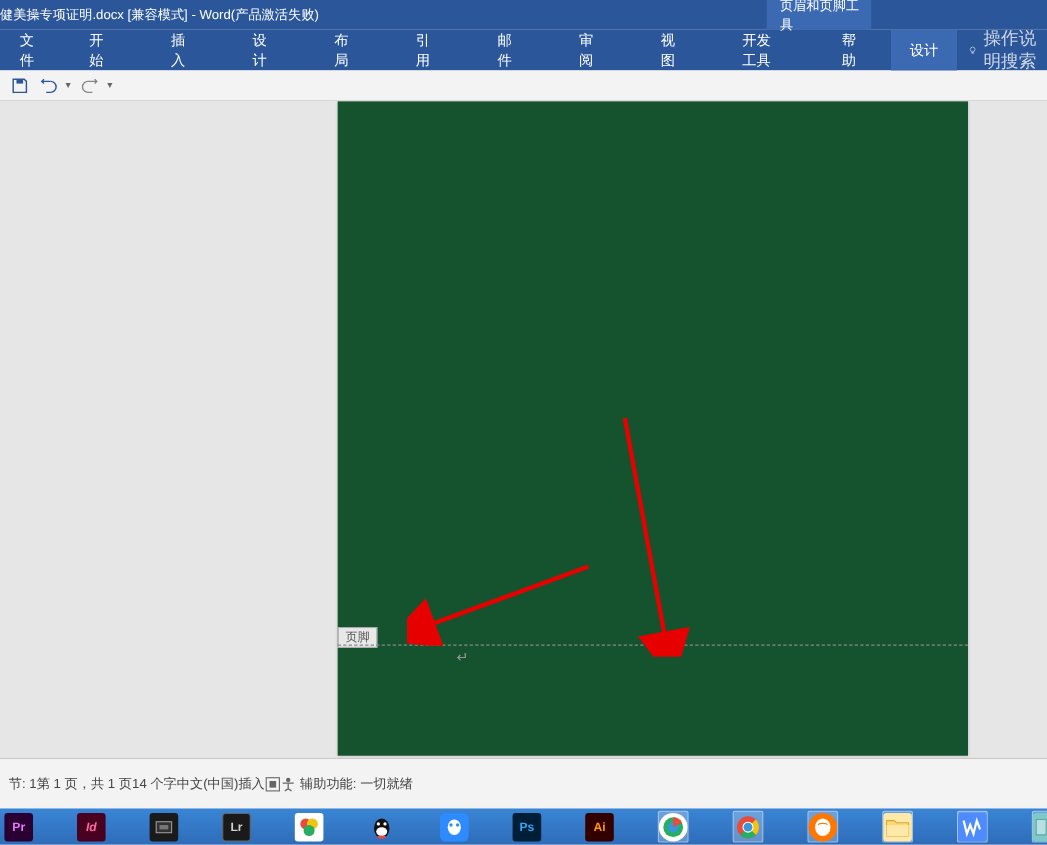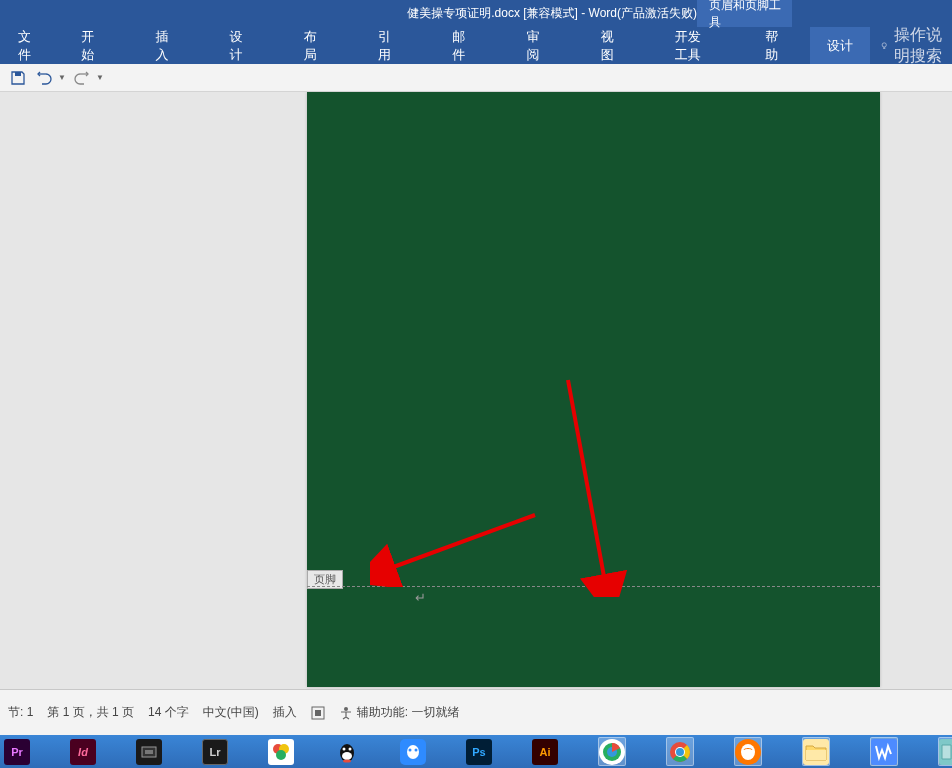--- a/index.html
+++ b/index.html
@@ -1,19 +1,19 @@
 <!DOCTYPE html>
 <html><head>
 <meta charset="utf-8">
 <style>
 * { margin: 0; padding: 0; box-sizing: border-box; font-family: "Microsoft YaHei", sans-serif; }
 body { width: 952px; height: 768px; background: #E6E6E6; overflow: hidden; position: relative; }
 
 .titlebar { height: 27px; background: #2B579A; display: flex; align-items: center; color: white; font-size: 12px; }
-.title-center { flex: 1; text-align: right; }
+.title-center { flex: 1; text-align: left; }
 .context-tab { background: #3B6AB3; width: 95px; height: 27px; display: flex; align-items: center; justify-content: center; font-size: 12px; padding-left: 12px; }
 .title-right-spacer { width: 160px; }
 
 .ribbon-tabs { height: 37px; background: #2B579A; display: flex; align-items: center; color: white; font-size: 13px; }
 .tab { padding: 0 29px; height: 37px; display: flex; align-items: center; cursor: pointer; }
 .tab.file { padding-left: 18px; padding-right: 18px; }
 .tab.active { background: #3B6AB3; width: 95px; justify-content: center; padding: 0; }
 .tell-me { display: flex; align-items: center; gap: 6px; margin-left: 10px; color: #D0D8E8; font-size: 16px; }
 .bulb-icon { width: 14px; height: 14px; }
 
@@ -23,21 +23,21 @@
 .qat-dropdown { font-size: 8px; color: #666; margin-left: -2px; }
 
 .workspace { position: absolute; top: 92px; left: 0; right: 0; bottom: 62px; background: #E6E6E6; overflow: hidden; }
 .page { position: absolute; left: 307px; top: 0; width: 573px; height: 595px; background: #14532d; box-shadow: 0 0 3px rgba(0,0,0,0.2); }
 .footer-separator { position: absolute; left: 0; right: 0; top: 494px; border-top: 1px dashed #888; }
 .footer-tag { position: absolute; left: 0; top: 478px; background: #E8E8E8; border: 1px solid #AAA; padding: 1px 6px; font-size: 11px; color: #555; }
 .cursor-mark { position: absolute; left: 108px; top: 498px; font-size: 13px; color: #999; }
 
 .arrow-svg { position: absolute; pointer-events: none; }
 
-.statusbar { position: absolute; bottom: 33px; left: 0; right: 0; height: 46px; background: #F3F3F3; border-top: 1px solid #C8C8C8; display: flex; align-items: center; font-size: 12px; color: #444; padding: 0 8px; gap: 14px; }
+.statusbar { position: absolute; bottom: 33px; left: 0; right: 0; height: 46px; background: #F3F3F3; border-top: 1px solid #C8C8C8; display: flex; align-items: center; font-size: 12px; color: #444; padding: 0 8px; }
 .status-item { display: flex; align-items: center; gap: 4px; }
 .status-icon { width: 14px; height: 14px; }
 
 .taskbar { position: absolute; bottom: 0; left: 0; right: 0; height: 33px; background: linear-gradient(180deg, #3A85D6 0%, #2E6CB8 100%); display: flex; align-items: center; padding: 0 2px; gap: 36px; }
 .task-item { width: 55px; height: 29px; margin: 0 2px; display: flex; align-items: center; justify-content: center; border-radius: 2px; cursor: pointer; }
 .task-item.active { background: rgba(255,255,255,0.25); border: 1px solid rgba(255,255,255,0.4); }
 .app-ico { width: 26px; height: 26px; display: flex; align-items: center; justify-content: center; font-size: 11px; font-weight: bold; border-radius: 3px; }
 .pr { background: #2A0033; color: #E878FF; }
 .id { background: #4A0020; color: #FF6B9D; font-style: italic; }
 .encoder { background: #1a1a1a; color: #999; }

